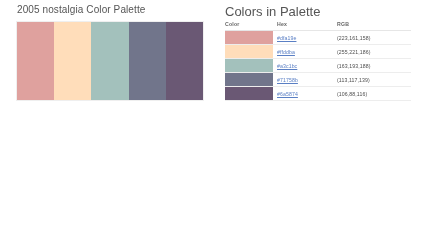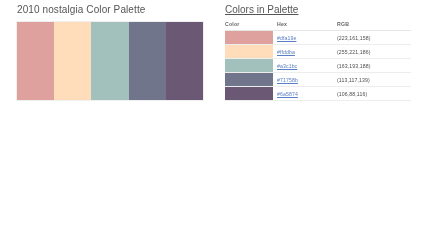--- a/index.html
+++ b/index.html
@@ -57,24 +57,23 @@
     position: absolute;
     left: 210px;
     top: 0;
     width: 213px;
     height: 106px;
   }
   .table-title {
     position: absolute;
     left: 15px;
     top: 4px;
-    font-size: 10px;
+    font-size: 13px;
     color: #555555;
     white-space: nowrap;
-    text-decoration: underline;
   }
   .ctable {
     position: absolute;
     left: 15px;
     top: 21px;
     width: 186px;
     border-collapse: collapse;
     table-layout: fixed;
   }
   .ctable th {
@@ -112,21 +111,21 @@
   .rgb-val {
     color: #4d4d4d;
   }
 </style>
 </head>
 <body>
 
 <div class="page">
 
   <div class="palette-panel">
-    <div class="palette-title">2010 nostalgia Color Palette</div>
+    <div class="palette-title">2005 nostalgia Color Palette</div>
     <div class="palette-strip">
       <div class="palette-swatch" style="background: rgb(223, 161, 158);"></div>
       <div class="palette-swatch" style="background: rgb(255, 221, 186);"></div>
       <div class="palette-swatch" style="background: rgb(163, 193, 188);"></div>
       <div class="palette-swatch" style="background: rgb(113, 117, 139);"></div>
       <div class="palette-swatch" style="background: rgb(106, 88, 116);"></div>
     </div>
   </div>
 
   <div class="table-panel">

